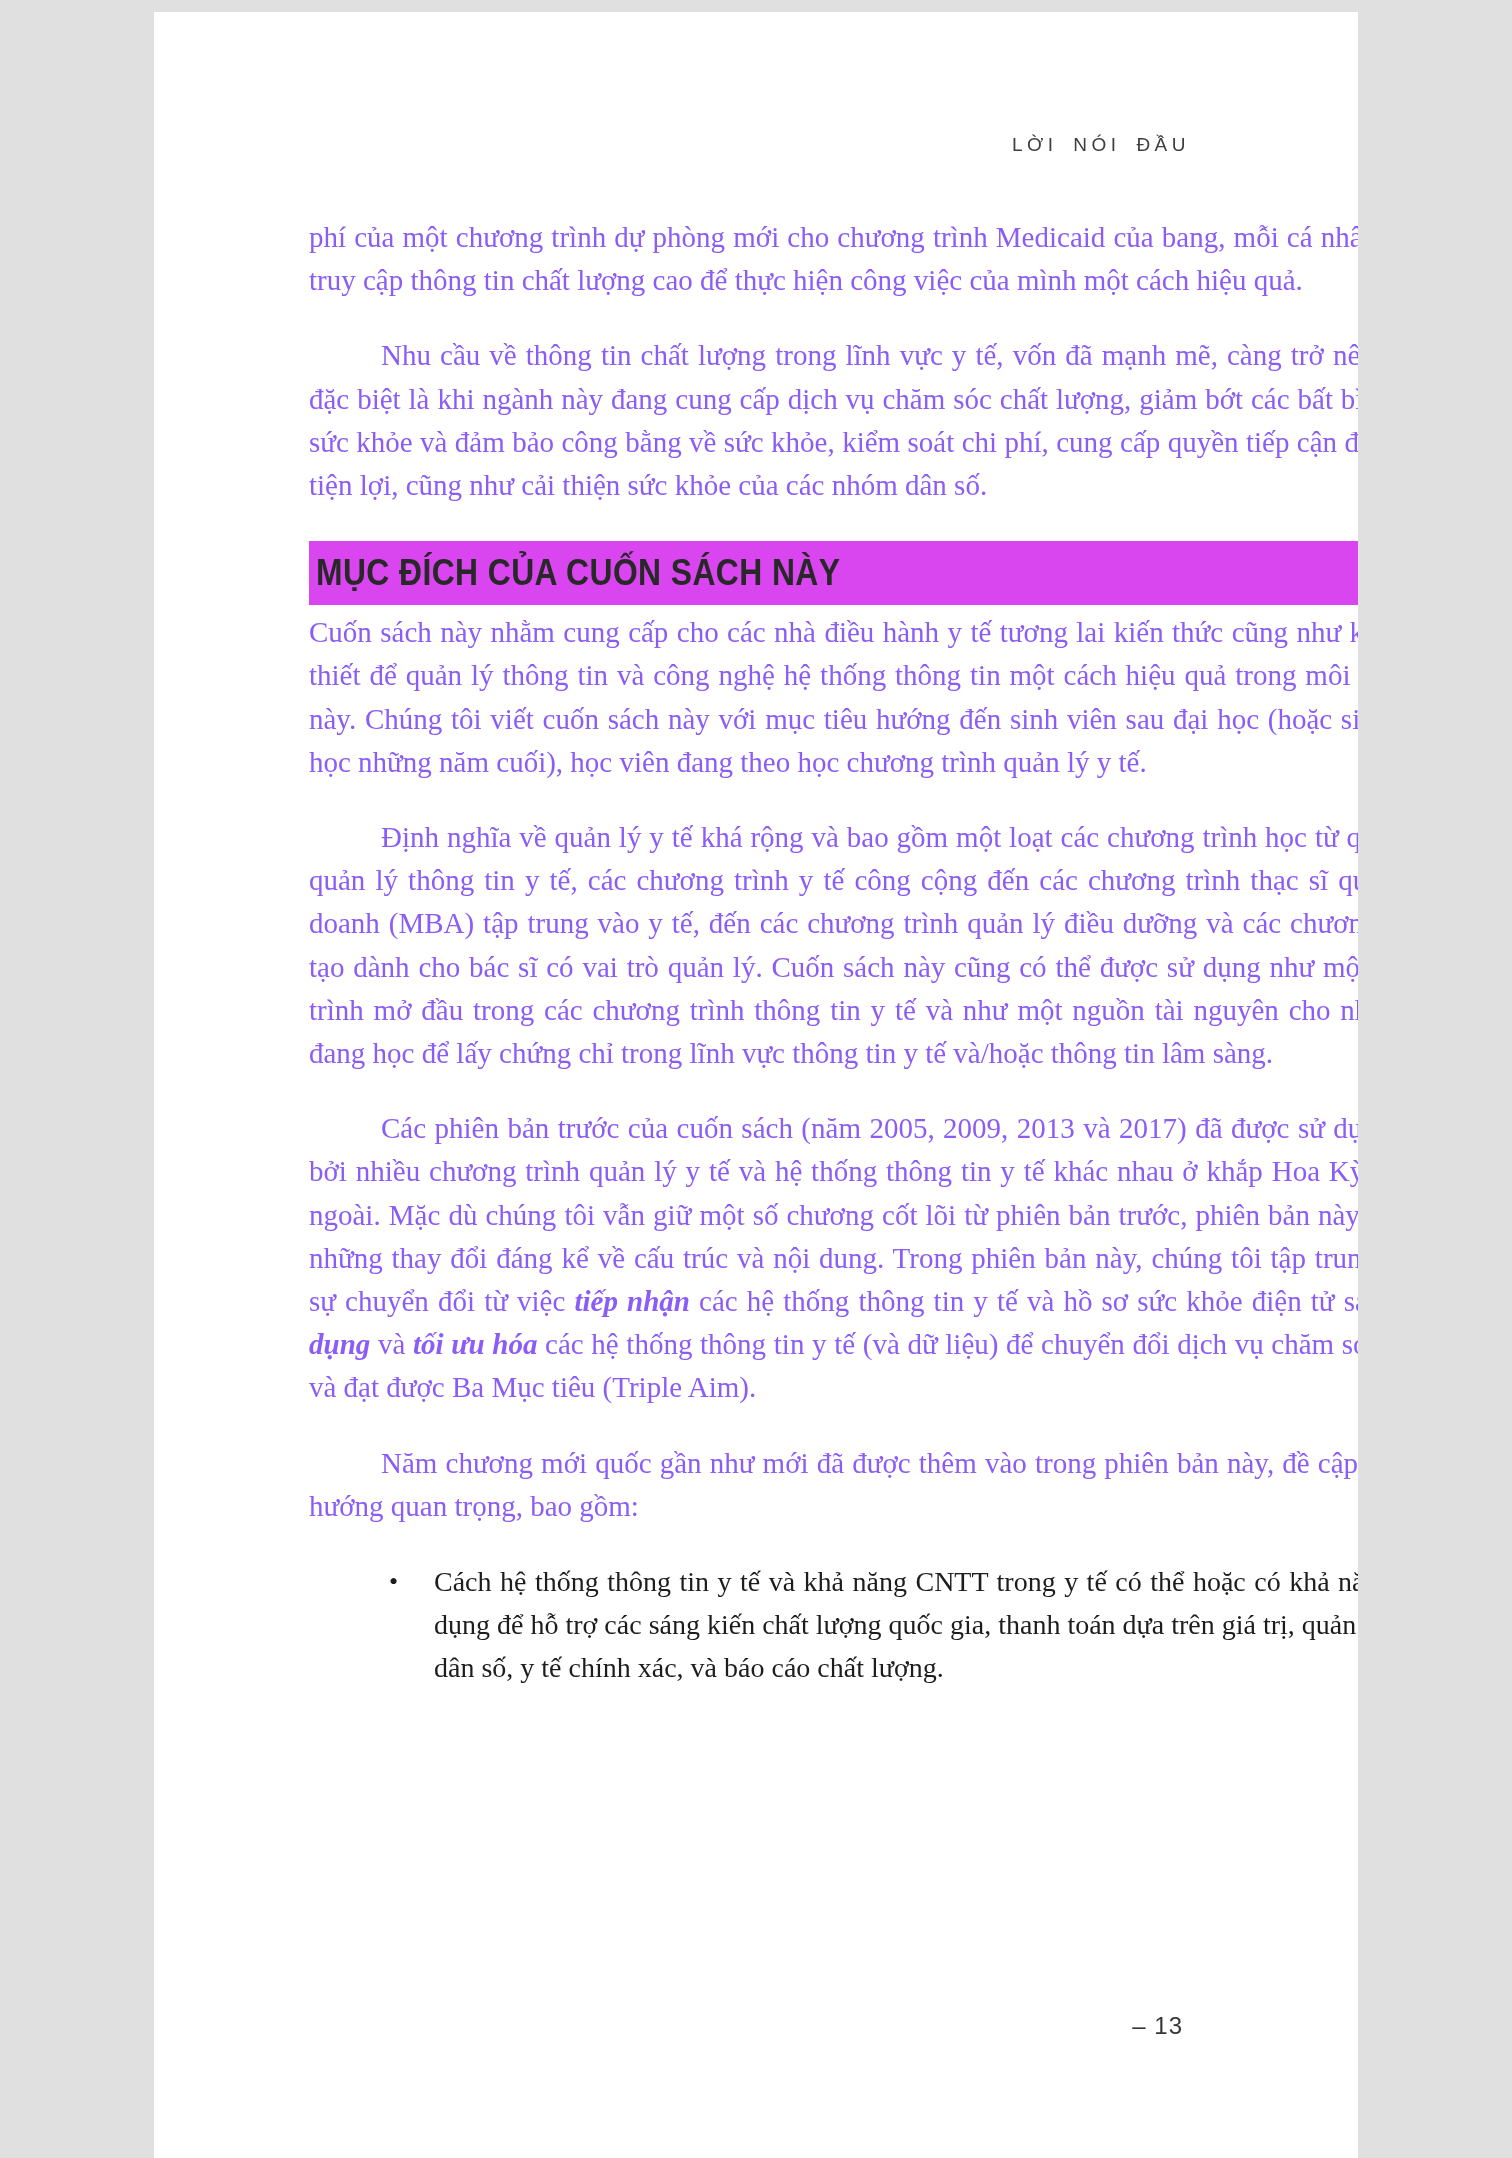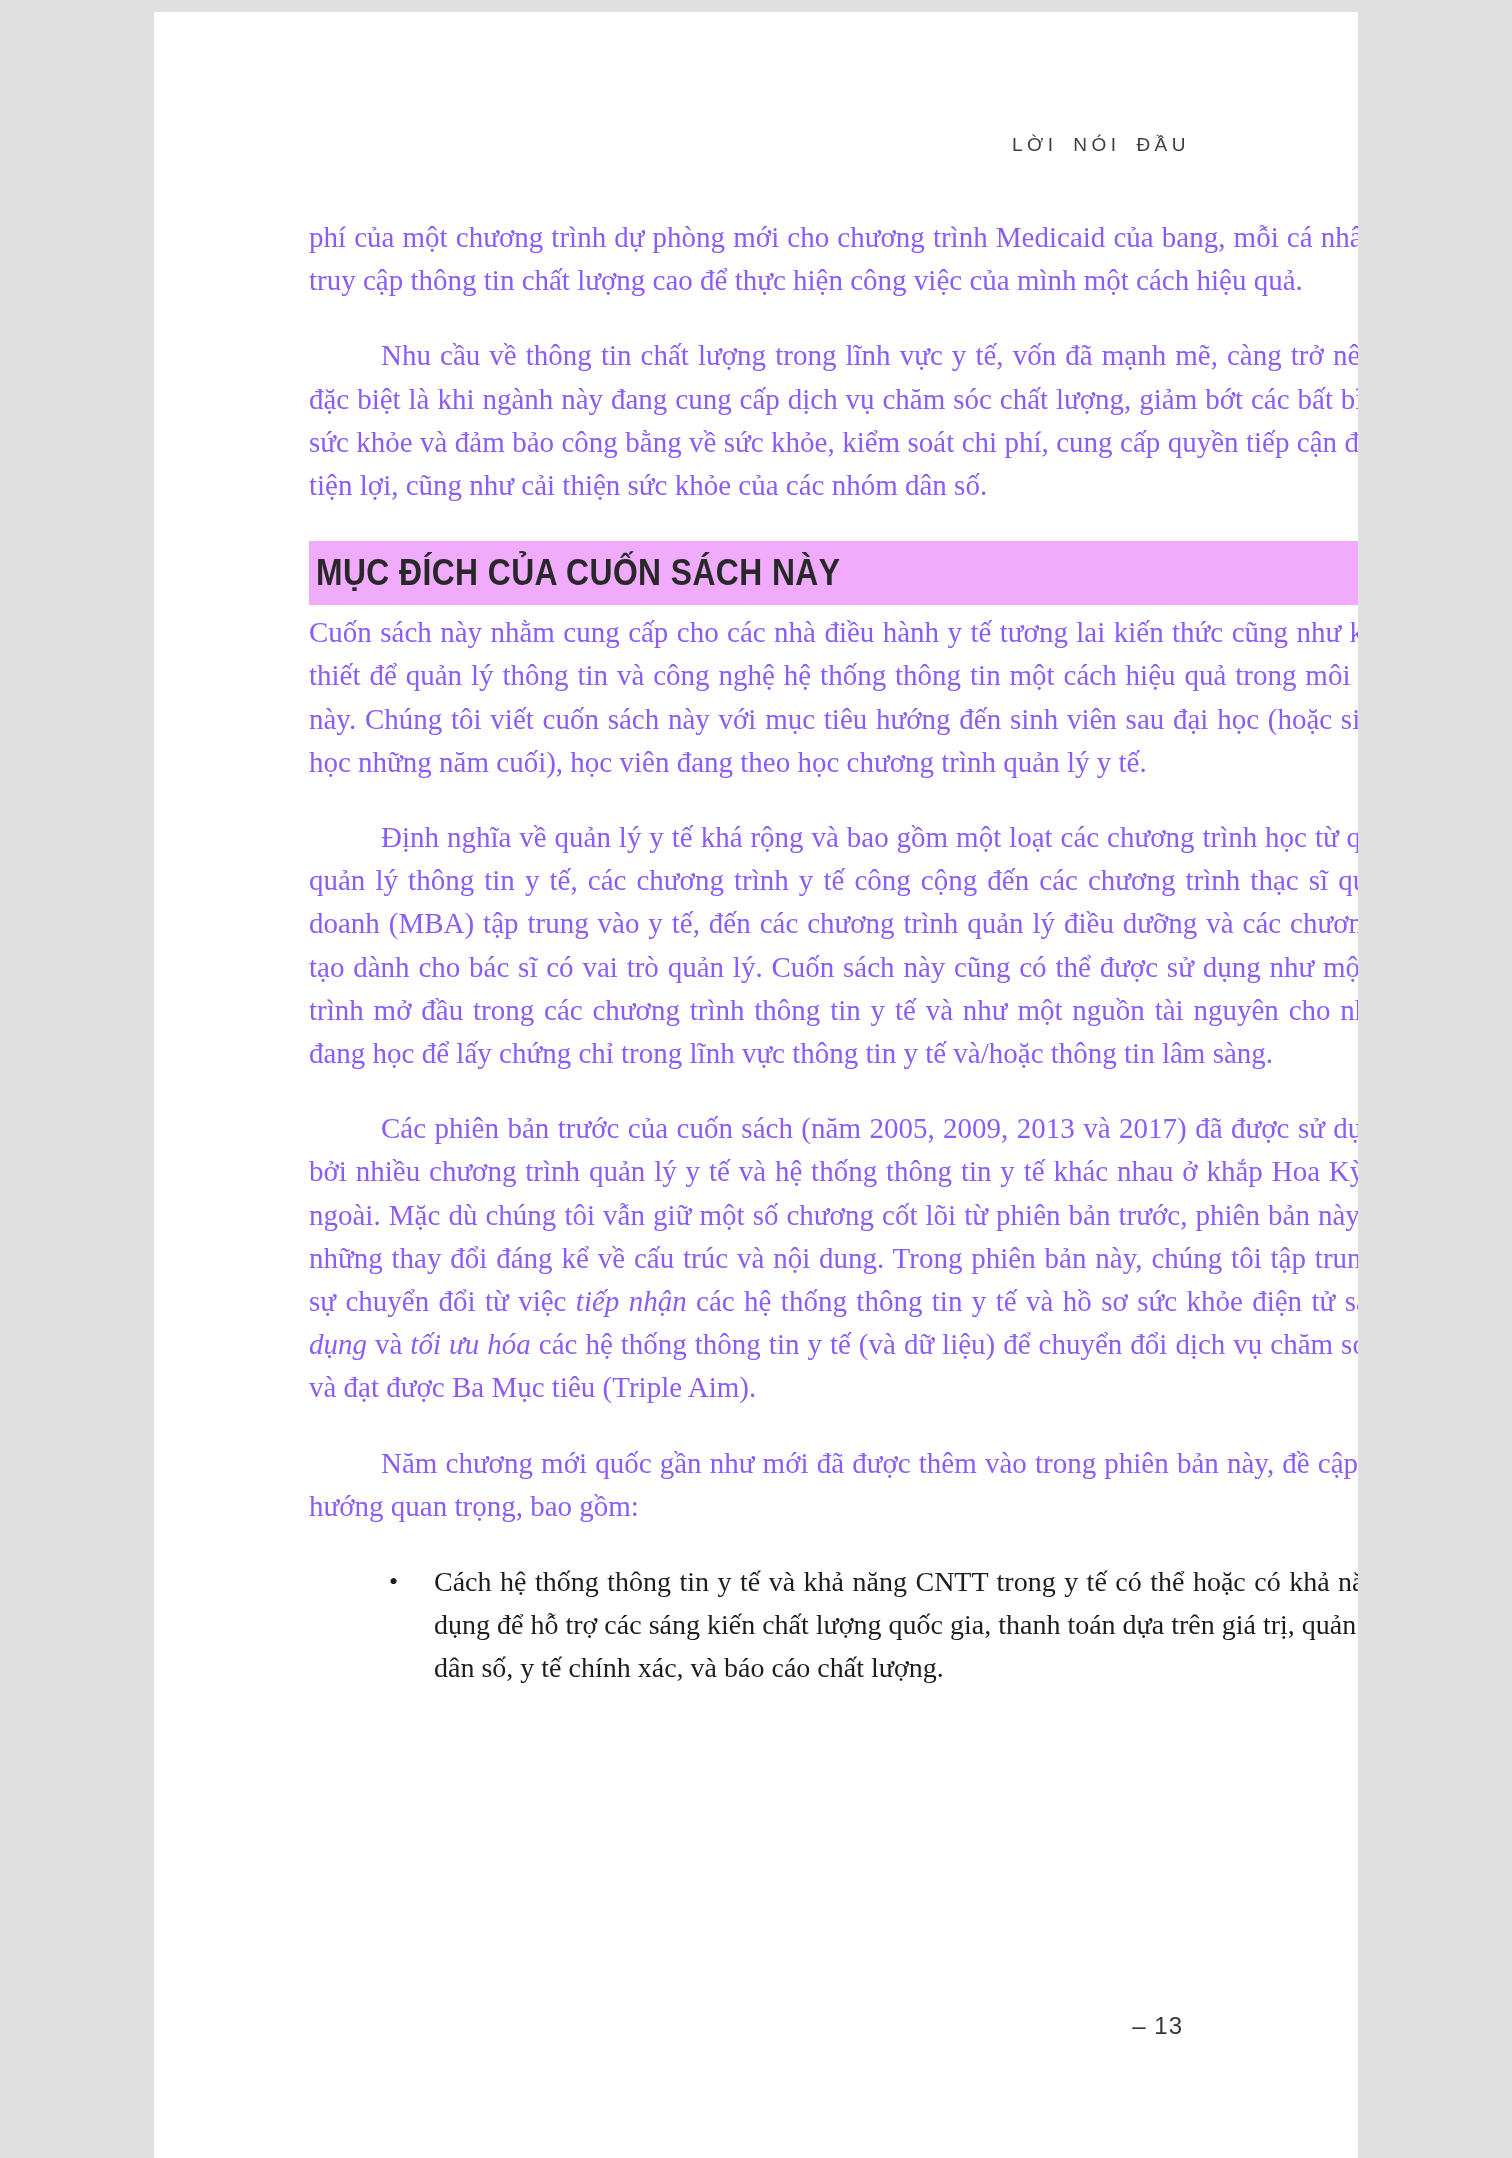--- a/index.html
+++ b/index.html
@@ -31,23 +31,23 @@
     width: 1183px;
   }
   .body-par {
     margin: 0 0 32px 0;
     font-size: 29px;
     line-height: 43.2px;
     text-align: justify;
     color: #8b5cf6;
   }
   .body-par.indent { text-indent: 72px; }
-  .body-par em { font-style: italic; }
+  .body-par em { font-style: italic; font-weight: bold; }
   .section-heading-bar {
-    background: #f0abfc;
+    background: #d946ef;
     height: 64px;
     margin: 34px 0 6px 0;
     padding-left: 7px;
     display: flex;
     align-items: center;
     text-align: center;
   }
   .section-heading {
     font-family: "Liberation Sans", sans-serif;
     font-weight: 700;

